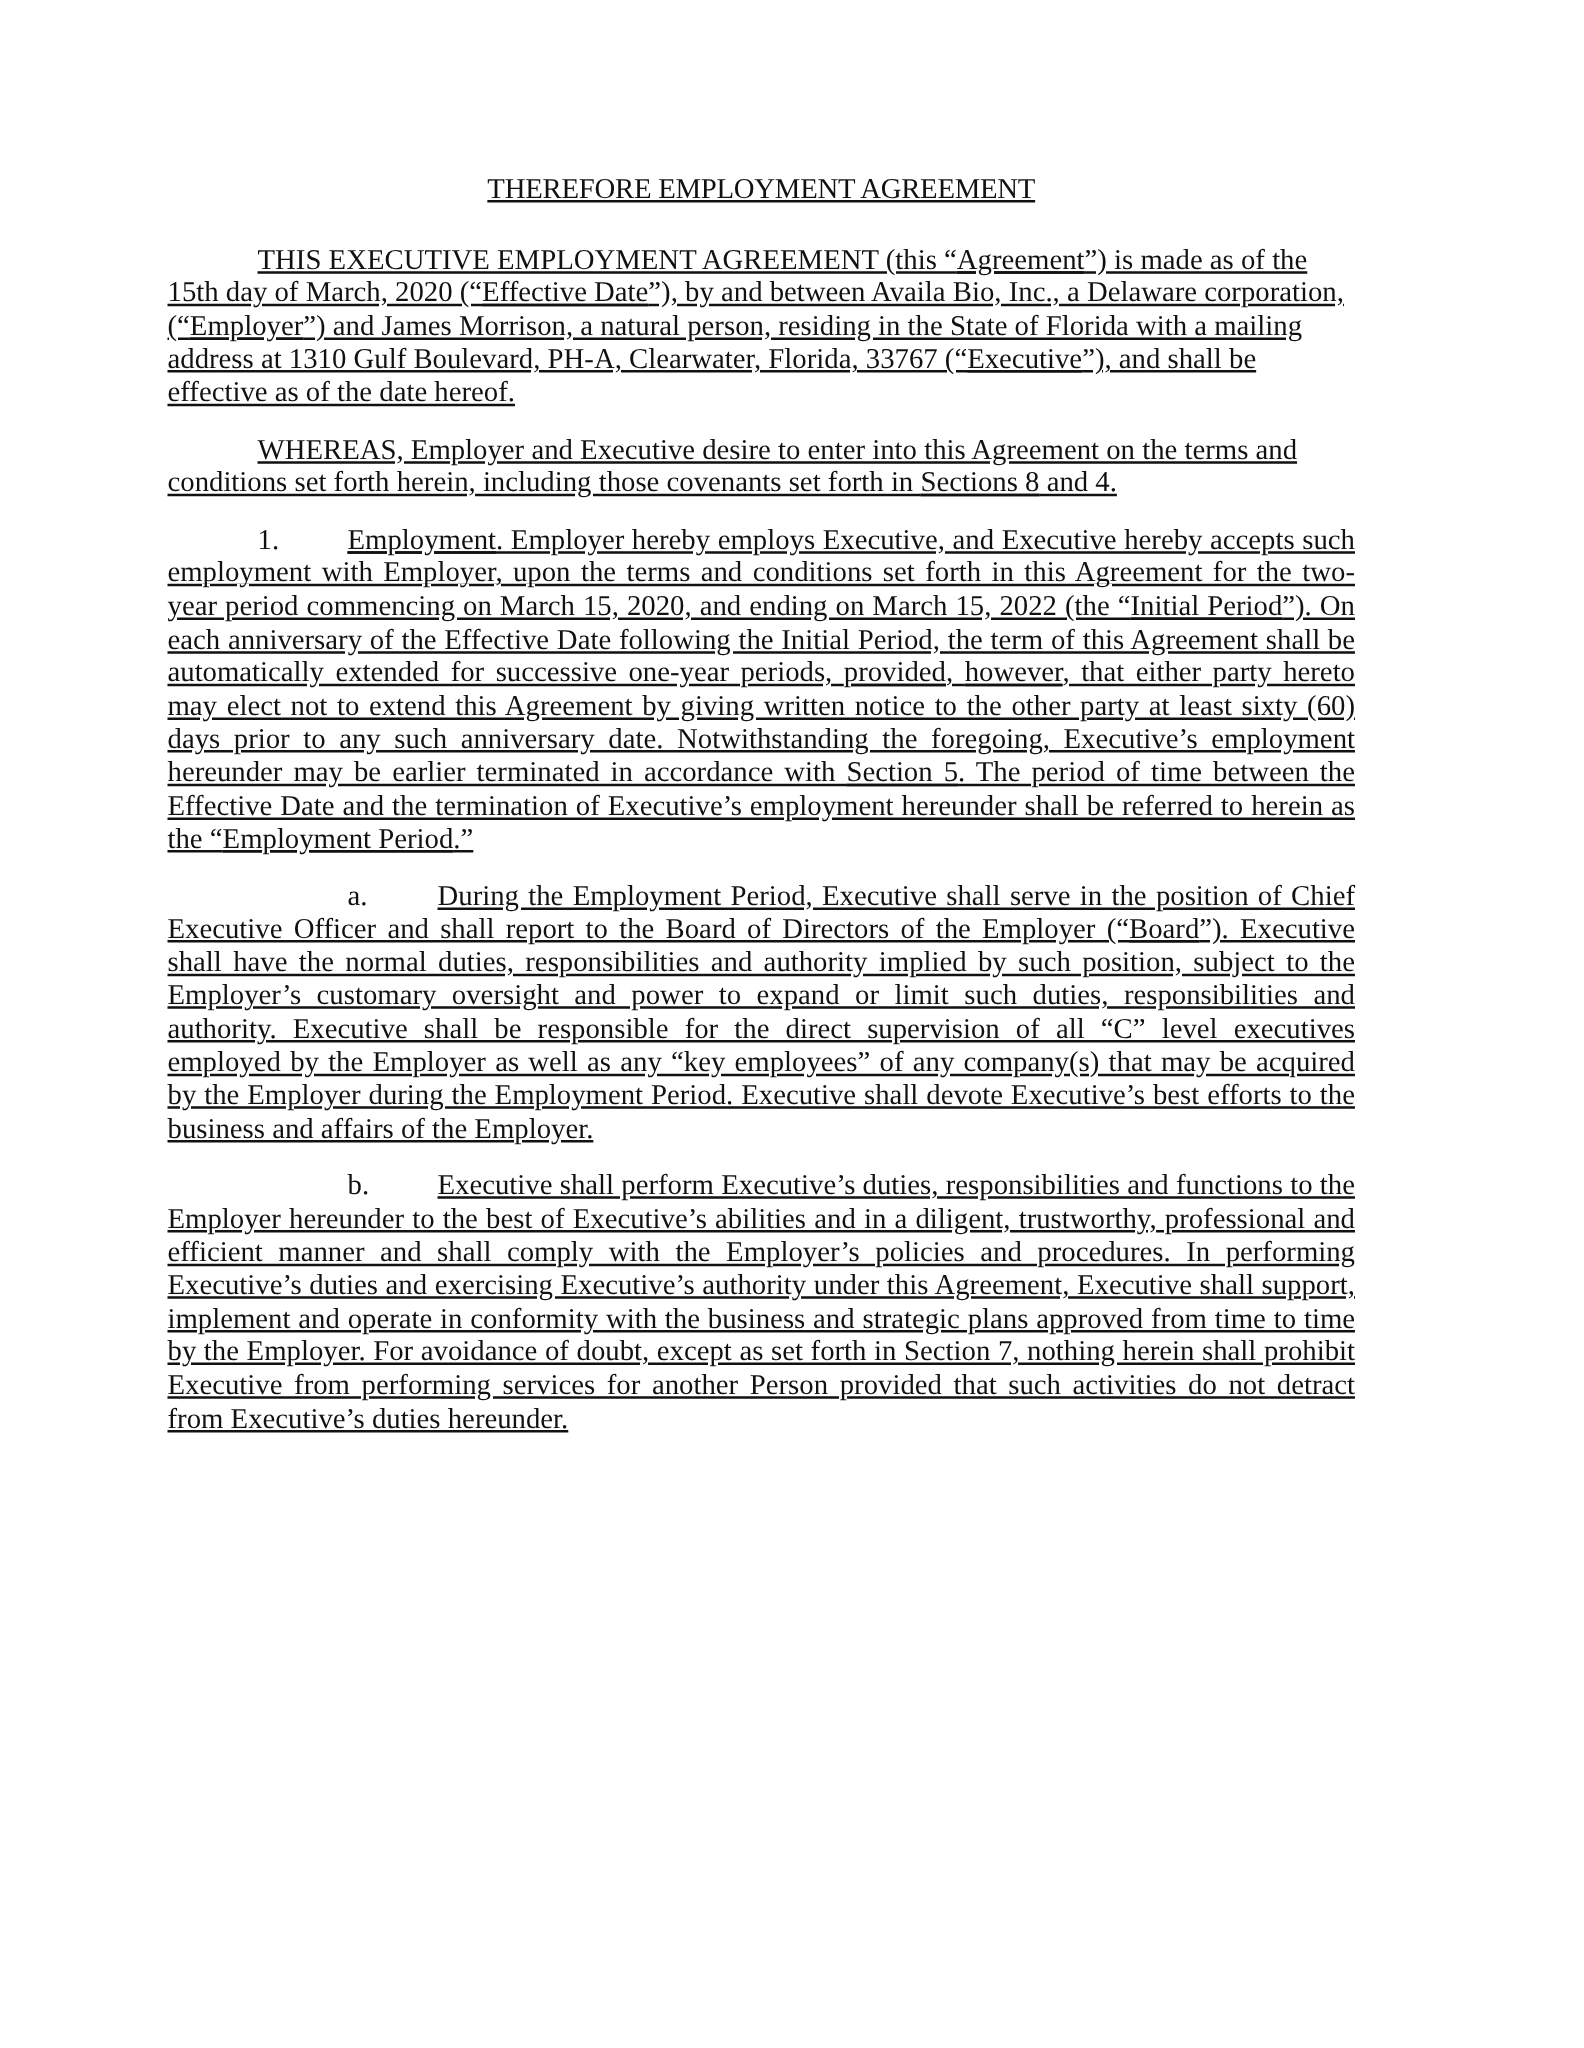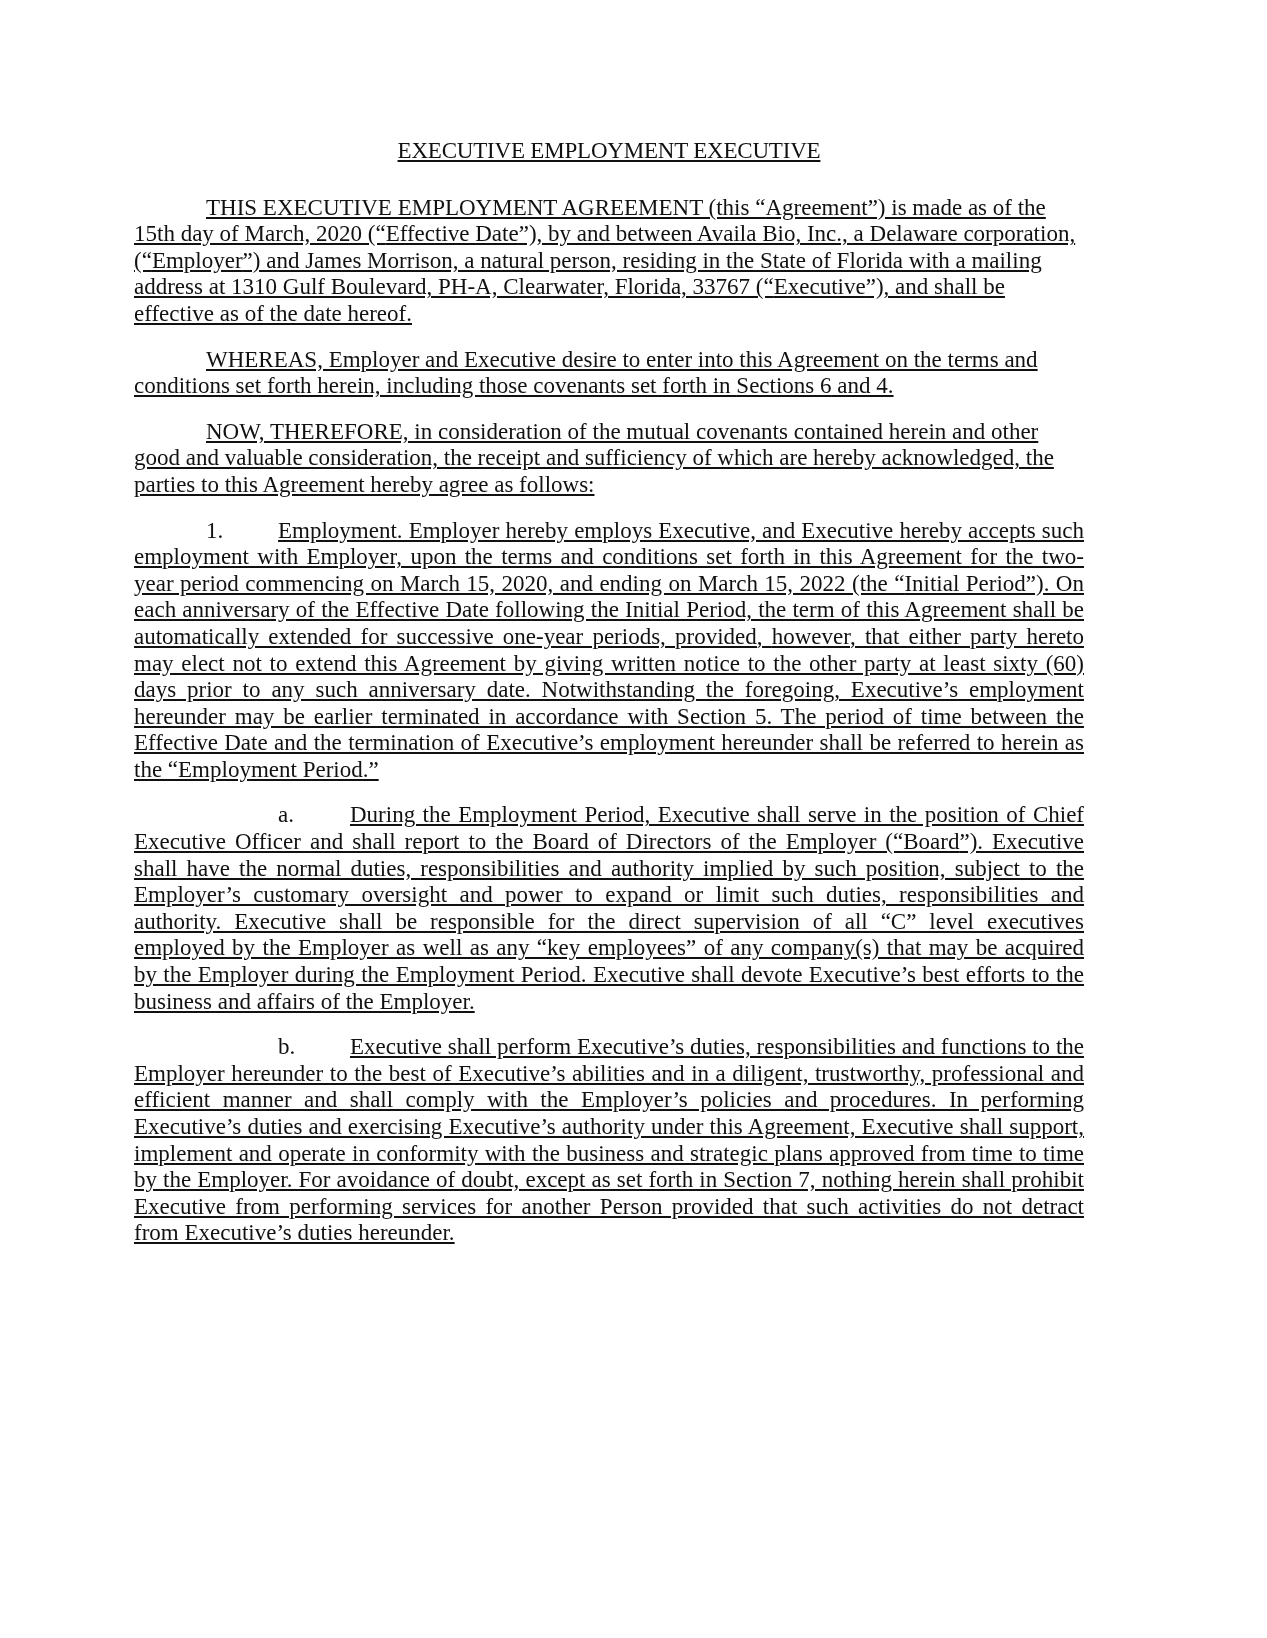--- a/index.html
+++ b/index.html
@@ -17,27 +17,26 @@
   u { text-decoration: underline; }
   .num { display: inline-block; width: 72px; text-indent: 0; }
   .numa { display: inline-block; width: 72px; text-indent: 0; }
   .heading2 { margin: 0 0 26px 0; padding-left: 72px; }
 </style>
 </head>
 <body>
 
 <div class="page">
 
-  <div class="title">EXECUTIVE EMPLOYMENT EXECUTIVE</div>
+  <div class="title">THEREFORE EMPLOYMENT AGREEMENT</div>
 
   <p class="indent"><span>THIS EXECUTIVE EMPLOYMENT AGREEMENT (this “</span><u>Agreement</u><span>”) is made as of the 15th day of March, 2020 (“</span><u>Effective Date</u><span>”), by and between Availa Bio, Inc., a Delaware corporation, (“</span><u>Employer</u><span>”) and James Morrison, a natural person, residing in the State of Florida with a mailing address at 1310 Gulf Boulevard, PH-A, Clearwater, Florida, 33767 (“</span><u>Executive</u><span>”), and shall be effective as of the date hereof.</span></p>
 
-  <p class="indent"><span>WHEREAS, Employer and Executive desire to enter into this Agreement on the terms and conditions set forth herein, including those covenants set forth in </span><u>Sections 6</u><span> and 4.</span></p>
+  <p class="indent"><span>WHEREAS, Employer and Executive desire to enter into this Agreement on the terms and conditions set forth herein, including those covenants set forth in </span><u>Sections 8</u><span> and 4.</span></p>
 
-  <p class="indent">NOW, THEREFORE, in consideration of the mutual covenants contained herein and other good and valuable consideration, the receipt and sufficiency of which are hereby acknowledged, the parties to this Agreement hereby agree as follows:</p>
 
   <p class="indent justify"><span class="num">1.</span><u>Employment</u><span>.  Employer hereby employs Executive, and Executive hereby accepts such employment with Employer, upon the terms and conditions set forth in this Agreement for the two-year period commencing on March 15, 2020, and ending on March 15, 2022 (the “</span><u>Initial Period</u><span>”).  On each anniversary of the Effective Date following the Initial Period, the term of this Agreement shall be automatically extended for successive one-year periods, </span><u>provided</u><span>, </span><u>however</u><span>, that either party hereto may elect not to extend this Agreement by giving written notice to the other party at least sixty (60) days prior to any such anniversary date. Notwithstanding the foregoing, Executive’s employment hereunder may be earlier terminated in accordance with </span><u>Section 5</u><span>. The period of time between the Effective Date and the termination of Executive’s employment hereunder shall be referred to herein as the “</span><u>Employment Period</u><span>.”</span></p>
 
 
   <p class="indent2 justify"><span class="numa">a.</span><span>During the Employment Period, Executive shall serve in the position of Chief Executive Officer and shall report to the Board of Directors of the Employer (“</span><u>Board</u><span>”). Executive shall have the normal duties, responsibilities and authority implied by such position, subject to the Employer’s customary oversight and power to expand or limit such duties, responsibilities and authority.  Executive shall be responsible for the direct supervision of all “C” level executives employed by the Employer as well as any “key employees” of any company(s) that may be acquired by the Employer during the Employment Period. Executive shall devote Executive’s best efforts to the business and affairs of the Employer.</span></p>
 
   <p class="indent2 justify"><span class="numa">b.</span><span>Executive shall perform Executive’s duties, responsibilities and functions to the Employer hereunder to the best of Executive’s abilities and in a diligent, trustworthy, professional and efficient manner and shall comply with the Employer’s policies and procedures. In performing Executive’s duties and exercising Executive’s authority under this Agreement, Executive shall support, implement and operate in conformity with the business and strategic plans approved from time to time by the Employer.  For avoidance of doubt, except as set forth in Section 7, nothing herein shall prohibit Executive from performing services for another Person provided that such activities do not detract from Executive’s duties hereunder.</span></p>
 
 </div>
 

